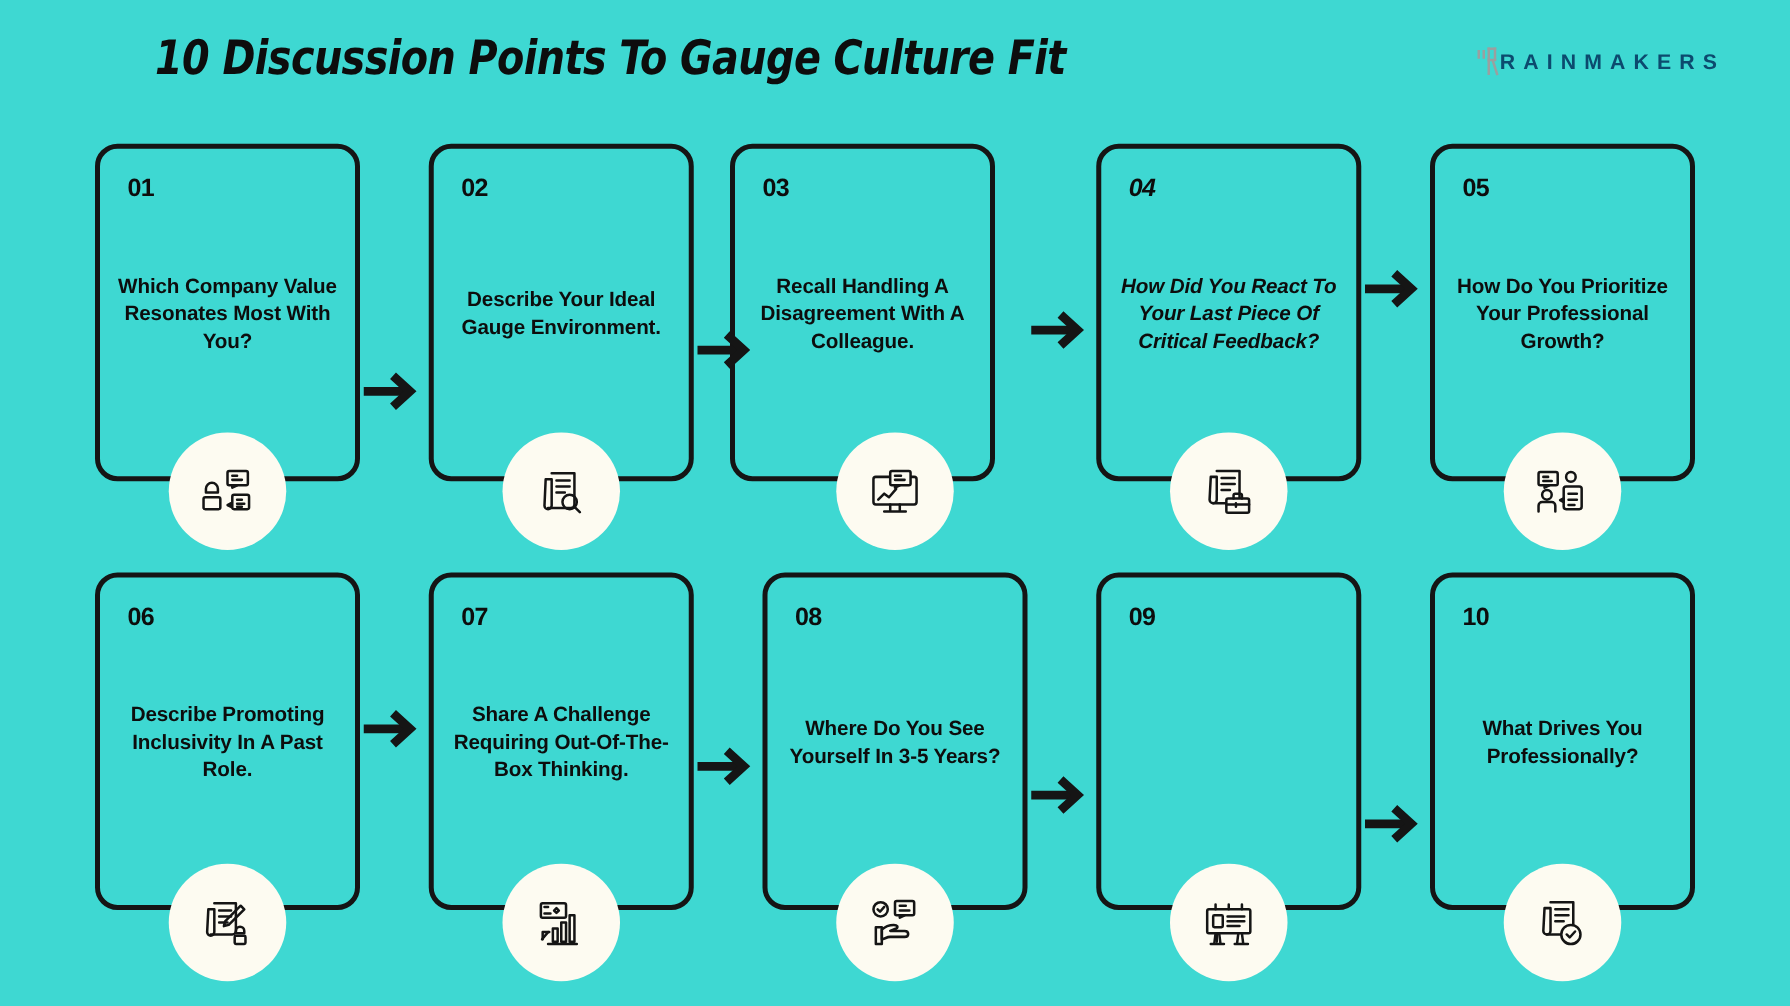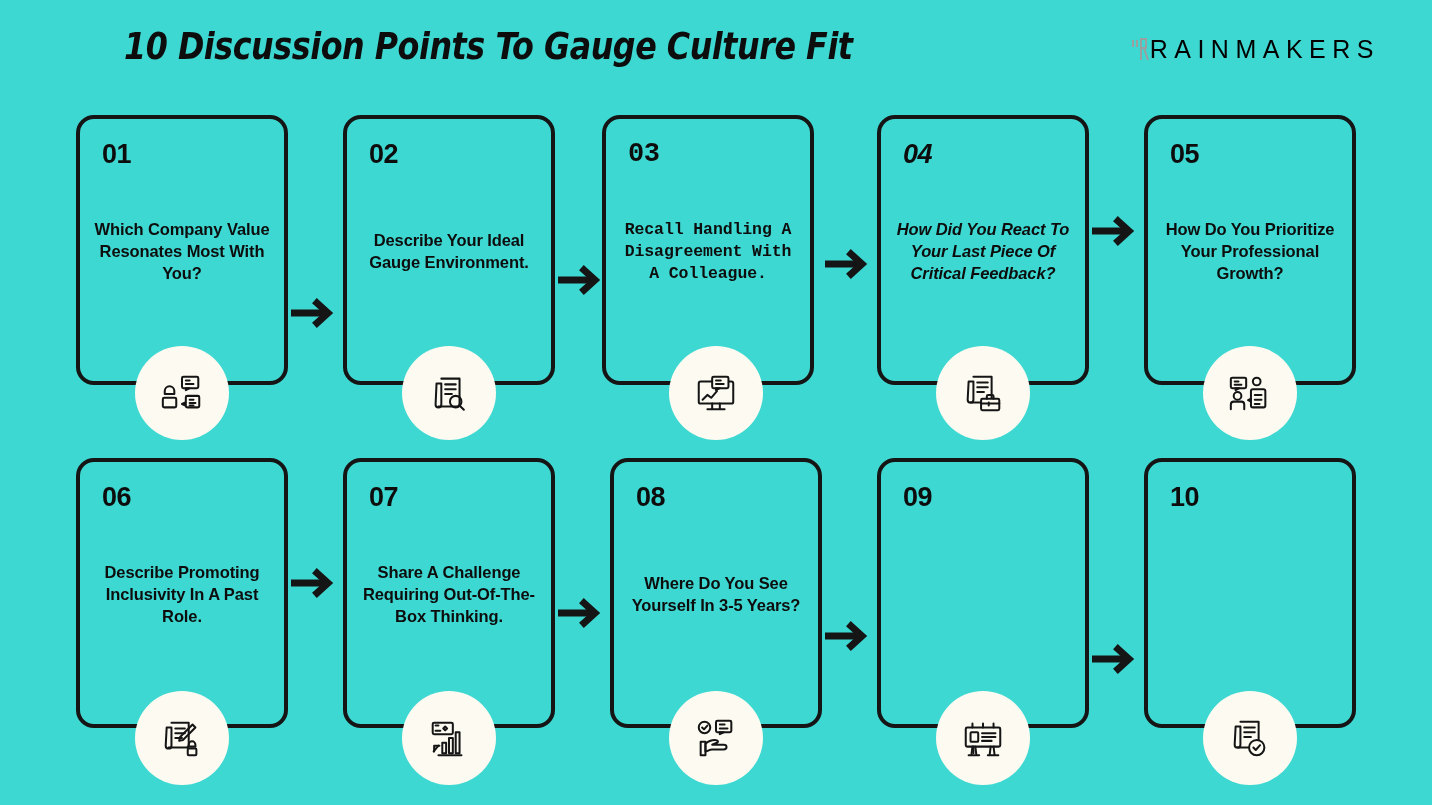--- a/index.html
+++ b/index.html
@@ -69,43 +69,43 @@
   .brand-mark i:nth-child(2) { left: 4px; top: 2px; width: 2px; height: 7px; }
   .brand-mark i:nth-child(3) { left: 8px; top: 0;  width: 2px; height: 22px; }
   .brand-mark i:nth-child(4) { left: 8px; top: 0;  width: 7px; height: 2px; }
   .brand-mark i:nth-child(5) { left: 13px; top: 0;  width: 2px; height: 10px; }
   .brand-mark i:nth-child(6) { left: 8px; top: 9px;  width: 7px; height: 2px; }
   .brand-mark i:nth-child(7) {
     left: 11px; top: 10px; width: 2px; height: 13px;
     transform: rotate(-18deg); transform-origin: top left;
   }
   .brand-text {
-    font-size: 25px;
-    font-weight: 400;
+    font-size: 17px;
+    font-weight: 700;
     letter-spacing: 6.5px;
-    color: #000000;
+    color: #0c4a6e;
     white-space: nowrap;
     line-height: 1;
   }
 
   
   .card {
     position: absolute;
     width: 212px;
     height: 270px;
     border: 4px solid #151515;
     border-radius: 18px;
     box-sizing: border-box;
     background: transparent;
   }
   .card-number {
     position: absolute;
     left: 22px;
     top: 22px;
-    font-size: 27px;
+    font-size: 20px;
     font-weight: 800;
     color: #0d0d0d;
     line-height: 1;
     letter-spacing: -0.5px;
   }
   .card-text {
     position: absolute;
     left: 10px;
     right: 10px;
     top: 58px;
@@ -200,21 +200,21 @@
       <svg viewBox="0 0 48 48" fill="none" stroke="#151515" stroke-width="2.1" stroke-linecap="round" stroke-linejoin="round">
         <path d="M11 14 h5 v22 a3 3 0 0 1 -3 3 h0 a3 3 0 0 1 -3 -3 z"></path>
         <path d="M16 9 h19 v26 a3 3 0 0 1 -3 3 H13"></path>
         <path d="M20 15 h11 M20 20 h11 M20 25 h7"></path>
         <circle cx="31" cy="33" r="6"></circle>
         <path d="M35.5 37.5 l4 4"></path>
       </svg>
     </span>
   </div>
 
-  <div class="card" style="left:602px; top:115px;font-family:Liberation Mono, monospace;">
+  <div class="card" style="left:584px; top:115px;">
     <div class="card-number">03</div>
     <div class="card-text">Recall Handling A Disagreement With A Colleague.</div>
   </div>
   <div class="icon-bubble" style="left:669px; top:346px;">
     <span>
       <svg viewBox="0 0 48 48" fill="none" stroke="#151515" stroke-width="2.1" stroke-linecap="round" stroke-linejoin="round">
         <rect x="6" y="12" width="36" height="23" rx="2"></rect>
         <path d="M20 35 v5 M28 35 v5 M15 41 h18"></path>
         <rect x="20" y="7" width="17" height="12" rx="1.5" fill="#fdfbf1"></rect>
         <path d="M24 21 l0 -2 l4 0 z" fill="#fdfbf1"></path>
@@ -329,20 +329,21 @@
         <path d="M14 33 v7 M14 33 v7"></path>
         <path d="M13 33 l-1 8 M16 33 l1 8"></path>
         <path d="M32 33 l-1 8 M35 33 l1 8"></path>
         <path d="M9 42 h11 M29 42 h11"></path>
       </svg>
     </span>
   </div>
 
   <div class="card" style="left:1144px; top:458px;">
     <div class="card-number">10</div>
+    <div class="card-text">What Drives You Professionally?</div>
   </div>
   <div class="icon-bubble" style="left:1203px; top:691px;">
     <span>
       <svg viewBox="0 0 48 48" fill="none" stroke="#151515" stroke-width="2.1" stroke-linecap="round" stroke-linejoin="round">
         <path d="M9 12 h5 v19 a3 3 0 0 1 -3 3 h0 a3 3 0 0 1 -3 -3 z"></path>
         <path d="M14 7 h19 v24 a3 3 0 0 1 -3 3 H11"></path>
         <path d="M18 13 h11 M18 18 h11 M18 23 h7"></path>
         <circle cx="31" cy="34" r="8" fill="#fdfbf1"></circle>
         <path d="M27.5 34 l2.5 2.5 l4.5 -5"></path>
       </svg>

